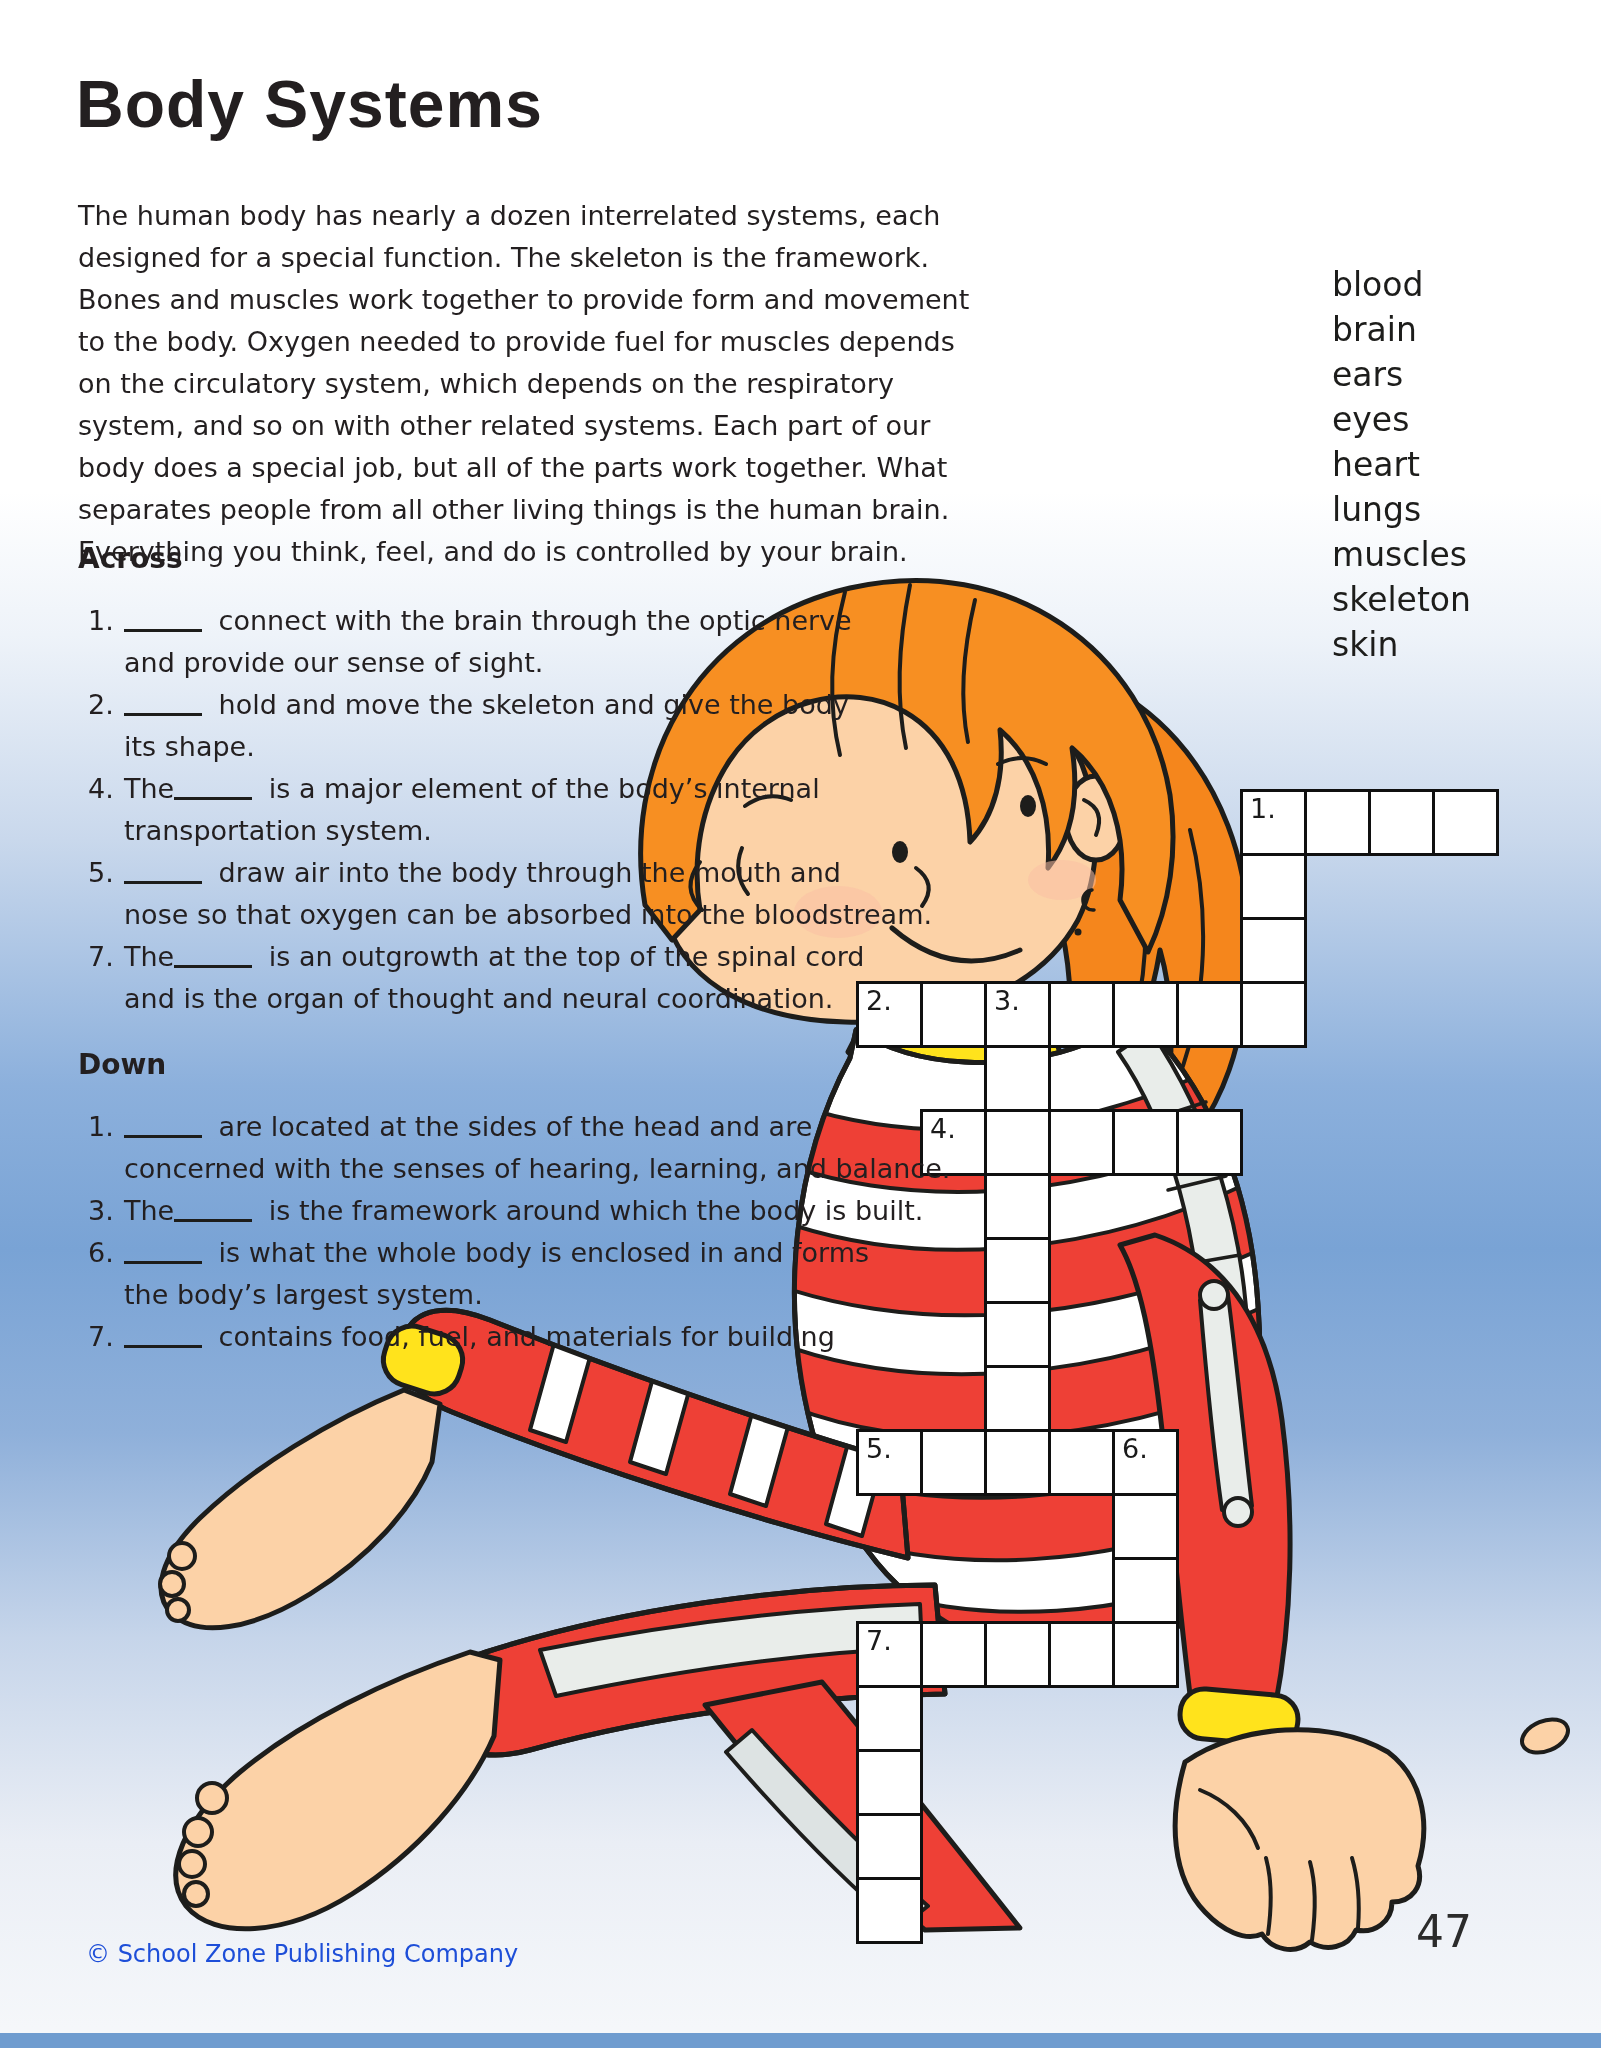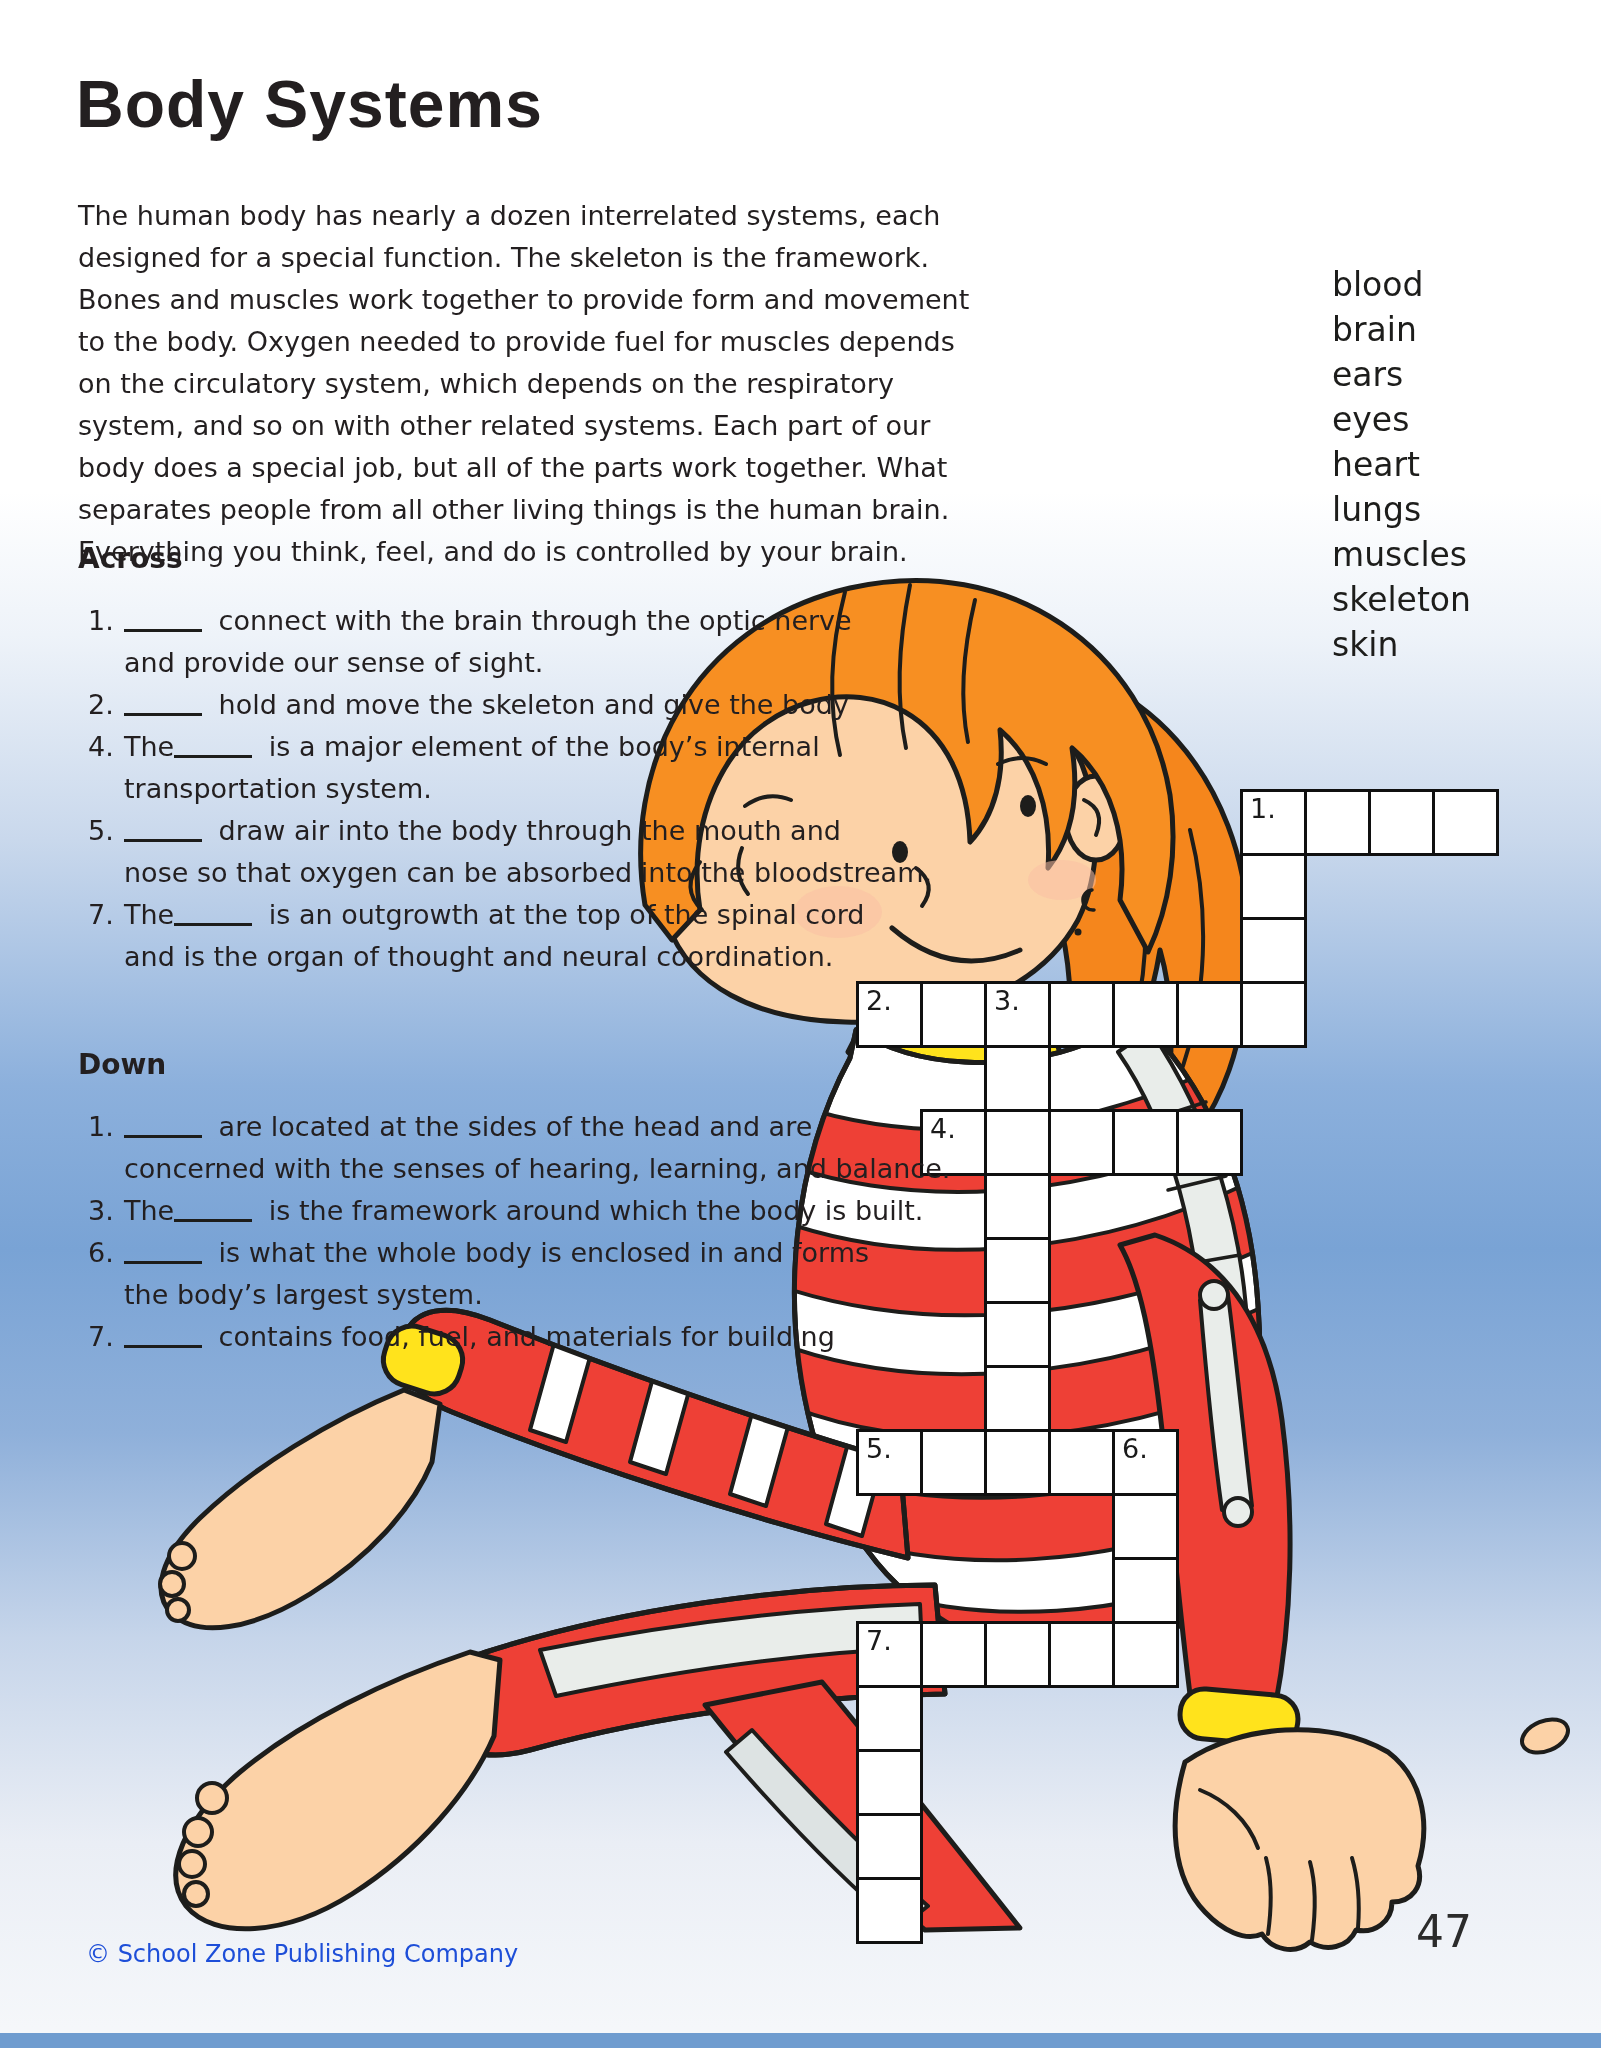--- a/index.html
+++ b/index.html
@@ -169,20 +169,21 @@
       <div class="clue-num">1.</div>
       <div class="clue-body">
         <div class="clue-line"><span class="blank"></span> connect with the brain through the optic nerve</div>
         <div class="clue-line">and provide our sense of sight.</div>
       </div>
     </div>
     <div class="clue">
       <div class="clue-num">2.</div>
       <div class="clue-body">
         <div class="clue-line"><span class="blank"></span> hold and move the skeleton and give the body</div>
+        <div class="clue-line">its shape.</div>
       </div>
     </div>
     <div class="clue">
       <div class="clue-num">4.</div>
       <div class="clue-body">
         <div class="clue-line">The<span class="blank"></span> is a major element of the body’s internal</div>
         <div class="clue-line">transportation system.</div>
       </div>
     </div>
     <div class="clue">

